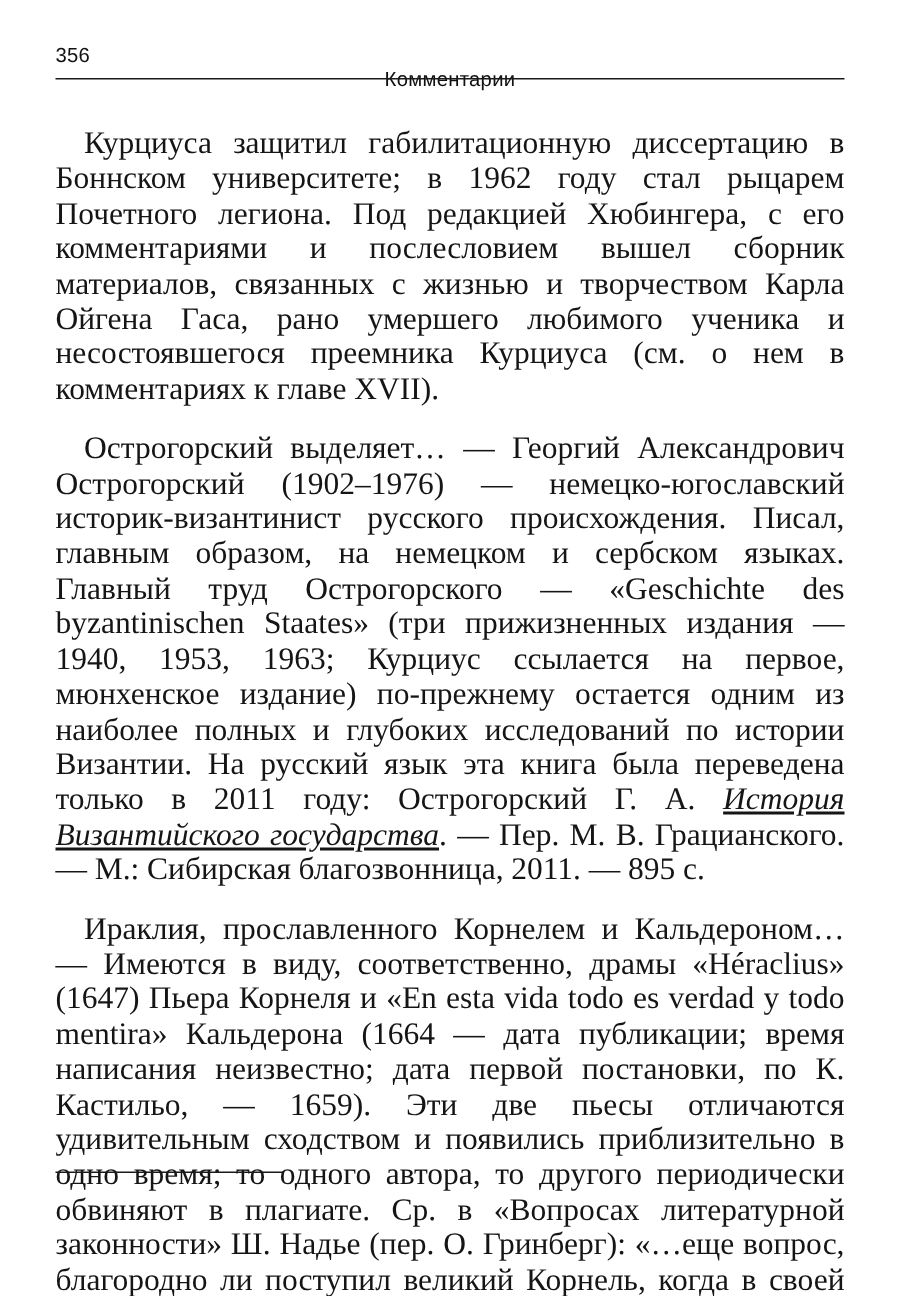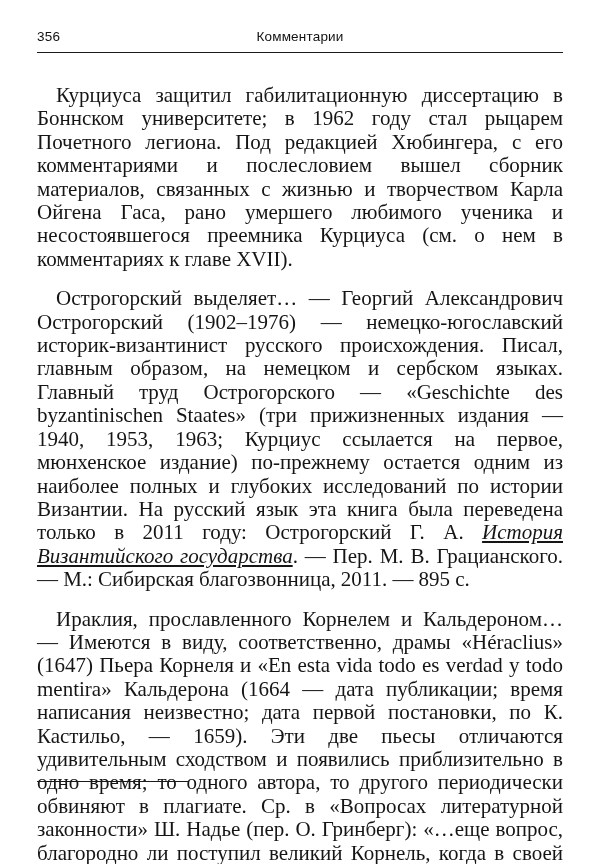--- a/index.html
+++ b/index.html
@@ -41,21 +41,21 @@
     line-height: 18px;
   }
   .running-head .folio {
     position: absolute;
     left: 0;
     top: 0;
   }
   .running-head .head-title {
     position: absolute;
     left: 0;
-    top: 0;
+    top: 16px;
     width: 526px;
     text-align: center;
   }
   .head-rule {
     position: absolute;
     left: 37px;
     top: 52px;
     width: 526px;
     height: 0;
     border-top: 1.4px solid #1a1a1a;

